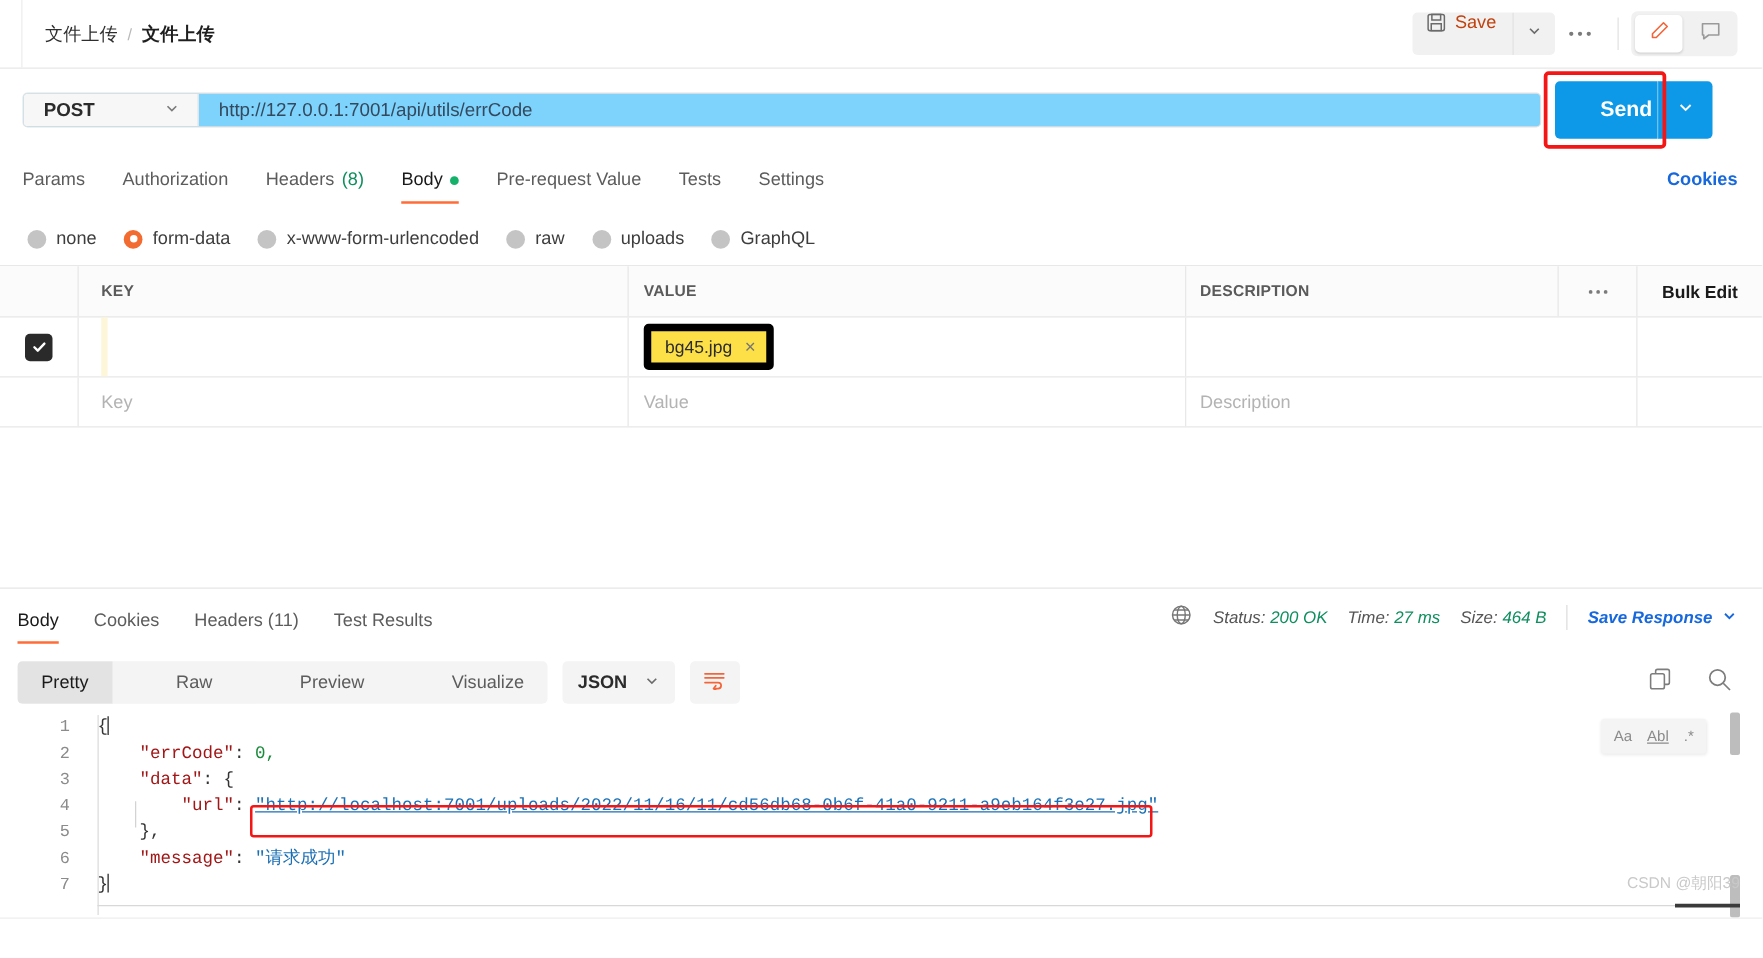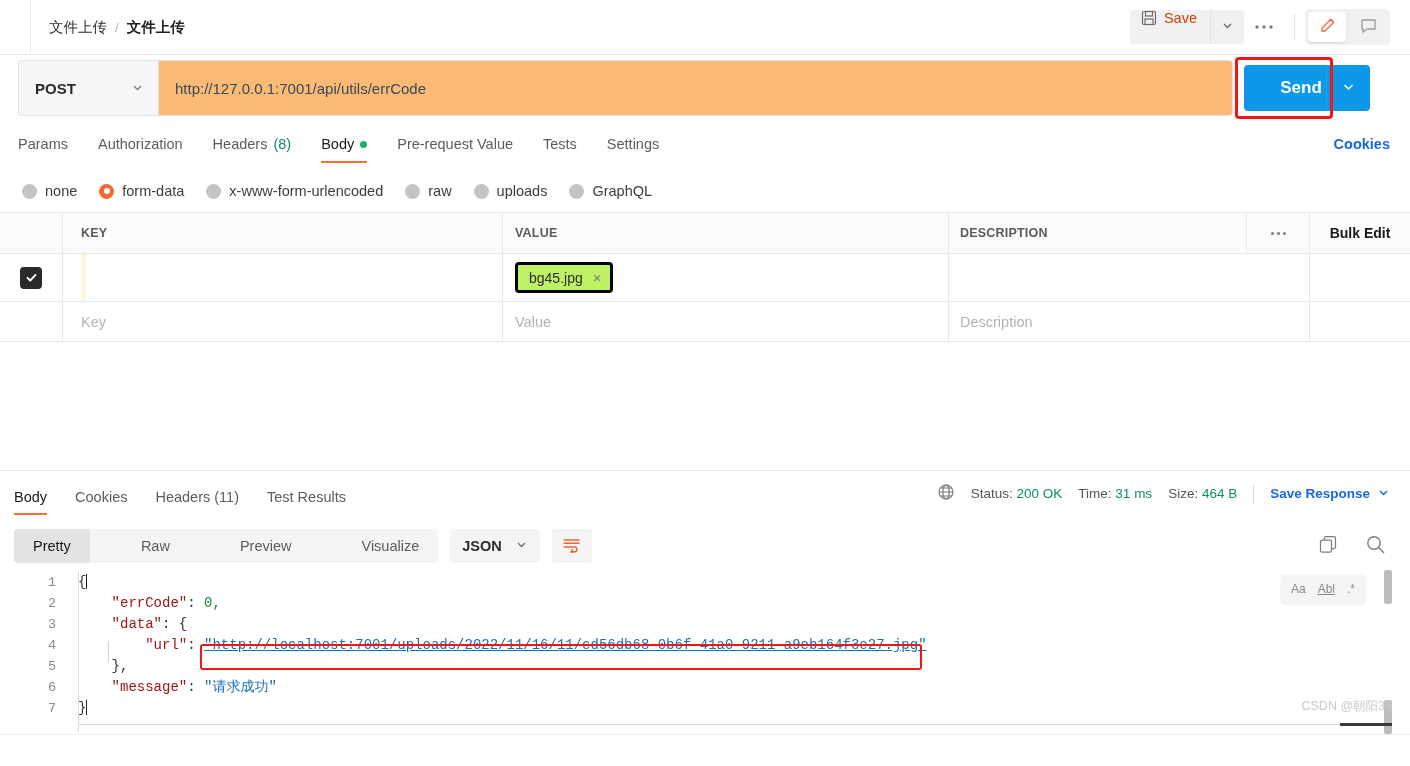--- a/index.html
+++ b/index.html
@@ -9,40 +9,40 @@
     font-family: "Liberation Sans", sans-serif;
     color: #2e2e2e;
     overflow: hidden;
   }
   #app { position: relative; width: 1410px; height: 766px; background:#fff; }
 
   
   .topbar {
     position:absolute; left:0; top:0; width:1410px; height:55px;
     background:#fff; border-bottom:1px solid #e8e8e8;
-    display:flex; align-items:center;padding-left:13px;
+    display:flex; align-items:center;
   }
   .left-rail { width:18px; height:100%; border-right:1px solid #ededed; }
   .crumbs { display:flex; align-items:center; gap:8px; padding-left:18px; font-size:14.5px; }
   .crumb-sep { color:#b9b9b9; font-size:13px; }
   .crumb-current { color:#1f1f1f; font-weight:bold; }
 
   .topbar-right { margin-left:auto; display:flex; align-items:center; padding-right:20px; gap:0; }
   .save-group { display:flex; align-items:stretch; background:#f1f1f1; border-radius:4px; overflow:hidden; height:34px; }
   .save-btn { display:flex; align-items:flex-start; gap:7px; padding:0 13px 0 11px; font-size:14.5px; color:#c2410c; cursor:pointer; }
   .save-caret { display:flex; align-items:center; justify-content:center; width:34px; border-left:1px solid #e2e2e2; cursor:pointer; }
   .dots-btn { width:40px; height:34px; display:flex; align-items:center; justify-content:center; cursor:pointer; color:#6b6b6b; letter-spacing:1.5px; font-size:13px; }
   .vdiv { width:1px; height:26px; background:#e2e2e2; margin:0 10px; }
   .icon-group { display:flex; align-items:stretch; background:#f1f1f1; border-radius:5px; padding:3px; gap:3px; }
   .icon-sq { width:38px; height:30px; display:flex; align-items:center; justify-content:center; border-radius:4px; cursor:pointer; }
   .icon-sq.active { background:#fff; box-shadow:0 1px 2px rgba(0,0,0,.13); }
 
   
   .urlrow { position:absolute; left:0; top:55px; width:1410px; height:66px; display:flex; align-items:center; }
-  .url-shell { margin-left:18px; display:flex; height:56px; width:1215px; border:1px solid #e1e1e1; border-radius:4px; overflow:hidden; background:#fdba74; }
+  .url-shell { margin-left:18px; display:flex; height:28px; width:1215px; border:1px solid #e1e1e1; border-radius:4px; overflow:hidden; background:#7dd3fc; }
   .method { width:140px; background:#f7f7f7; border-right:1px solid #e1e1e1; display:flex; align-items:center; justify-content:space-between; padding:0 14px 0 16px; font-size:15px; font-weight:bold; color:#2b2b2b; cursor:pointer; }
   .url-input { flex:1; display:flex; align-items:center; padding-left:16px; font-size:15px; color:#34495e; }
   .send-wrap { position:relative; margin-left:11px; display:flex; height:46px; }
   .send-btn { background:#0d99e8; color:#fff; font-size:17px; font-weight:bold; width:82px; display:flex; align-items:center; justify-content:center; border-radius:4px 0 0 4px; cursor:pointer;padding-left:32px; }
   .send-caret { background:#0d99e8; color:#fff; width:44px; display:flex; align-items:center; justify-content:center; border-radius:0 4px 4px 0; border-left:1px solid #2ba3ec; cursor:pointer; }
   .send-hl { position:absolute; left:-9px; top:-8px; width:98px; height:62px; border:3px solid #f41515; border-radius:4px; pointer-events:none; }
 
   
   .reqtabs { position:absolute; left:0; top:121px; width:1410px; height:42px; display:flex; align-items:flex-end; padding-left:18px; }
   .tab { position:relative; font-size:14.5px; color:#5c5c5c; padding:0 0 11px 0; margin-right:30px; cursor:pointer; display:flex; align-items:center; gap:6px; }
@@ -67,31 +67,31 @@
   .c-check { width:63px; border-right:1px solid #e8e8e8; display:flex; align-items:center; justify-content:center; }
   .c-key { width:440px; border-right:1px solid #e8e8e8; display:flex; align-items:center; padding-left:18px; }
   .c-val { width:446px; border-right:1px solid #e8e8e8; display:flex; align-items:center; padding-left:12px; }
   .c-desc { flex:1; display:flex; align-items:center; padding-left:11px; }
   .kvrow.head .c-desc { border-right:1px solid #e8e8e8; }
   .c-dots { width:63px; display:flex; align-items:center; justify-content:center; color:#6b6b6b; letter-spacing:1.5px; font-size:12px; cursor:pointer; border-right:1px solid #e8e8e8; }
   .c-bulk { width:100px; display:flex; align-items:center; justify-content:center; font-size:14px; font-weight:bold; color:#1a1a1a; cursor:pointer; }
   .colhead { font-size:12.5px; font-weight:bold; color:#5a5a5a; letter-spacing:.2px; }
   .ph { color:#b3b3b3; font-size:14.5px; }
   .checkbox { width:22px; height:22px; border-radius:4px; background:#2a2a2a; display:flex; align-items:center; justify-content:center; cursor:pointer; }
-  .chip { display:inline-flex; align-items:flex-end; gap:10px; border:3px solid #000000; border-radius:4px; background:#bef264; padding:4px 9px 4px 11px; font-size:14px; color:#2b2b2b; }
+  .chip { display:inline-flex; align-items:flex-start; gap:10px; border:6px solid #000000; border-radius:4px; background:#fde047; padding:4px 9px 4px 11px; font-size:14px; color:#2b2b2b; }
   .chip .x { color:#757575; font-size:15px; cursor:pointer; }
   .hl-left { width:5px; align-self:stretch; background:#fdf6d8; }
 
   
   .respdiv { position:absolute; left:0; top:470px; width:1410px; height:1px; background:#e6e6e6; }
   .resptabs { position:absolute; left:0; top:471px; width:1410px; height:44px; display:flex; align-items:flex-end; padding-left:14px; }
   .rtab { position:relative; font-size:14.5px; color:#5c5c5c; padding:0 0 10px 0; margin-right:28px; cursor:pointer; }
   .rtab.active { color:#1a1a1a; }
   .rtab.active::after { content:""; position:absolute; left:0; right:0; bottom:0; height:2.5px; background:#ff6c37; }
-  .meta { margin-left:auto; display:flex; align-items:center; gap:16px; padding:0 20px 11px 0; font-size:13.5px; color:#555; }
+  .meta { margin-left:auto; display:flex; align-items:center; gap:16px; padding:0 20px 11px 0; font-size:13.5px; color:#555;font-style:italic; }
   .meta .val { color:#0f8f5f; }
   .meta .saveresp { color:#1668dc; font-weight:bold; display:flex; align-items:center; gap:7px; cursor:pointer; }
   .meta .mdiv { width:1px; height:20px; background:#ddd; }
 
   
   .vtoolbar { position:absolute; left:0; top:520px; width:1410px; height:52px; display:flex; align-items:center; padding-left:14px; }
   .segs { display:flex; background:#f4f4f4; border-radius:4px; overflow:hidden; height:34px;gap:32px; }
   .seg { display:flex; align-items:center; padding:0 19px; font-size:14.5px; color:#5c5c5c; cursor:pointer; }
   .seg.active { background:#e3e3e3; color:#1a1a1a; }
   .fmt { margin-left:12px; height:34px; display:flex; align-items:center; gap:13px; padding:0 12px; background:#f4f4f4; border-radius:4px; font-size:14.5px; font-weight:bold; color:#2b2b2b; cursor:pointer; }
@@ -331,21 +331,21 @@
             <ellipse cx="9" cy="9" rx="3.2" ry="7"></ellipse>
             <path d="M2 9h14M3.4 5h11.2M3.4 13h11.2"></path>
         </svg>
       </span>
       <span>
         <span>Status:</span>
         <span class="val">200 OK</span>
       </span>
       <span>
         <span>Time:</span>
-        <span class="val">31 ms</span>
+        <span class="val">27 ms</span>
       </span>
       <span>
         <span>Size:</span>
         <span class="val">464 B</span>
       </span>
       <span class="mdiv"></span>
       <span class="saveresp">
         <span>Save Response</span>
         <span>
           <svg width="13" height="13" viewBox="0 0 13 13" fill="none" stroke="#1668dc" stroke-width="1.5">

